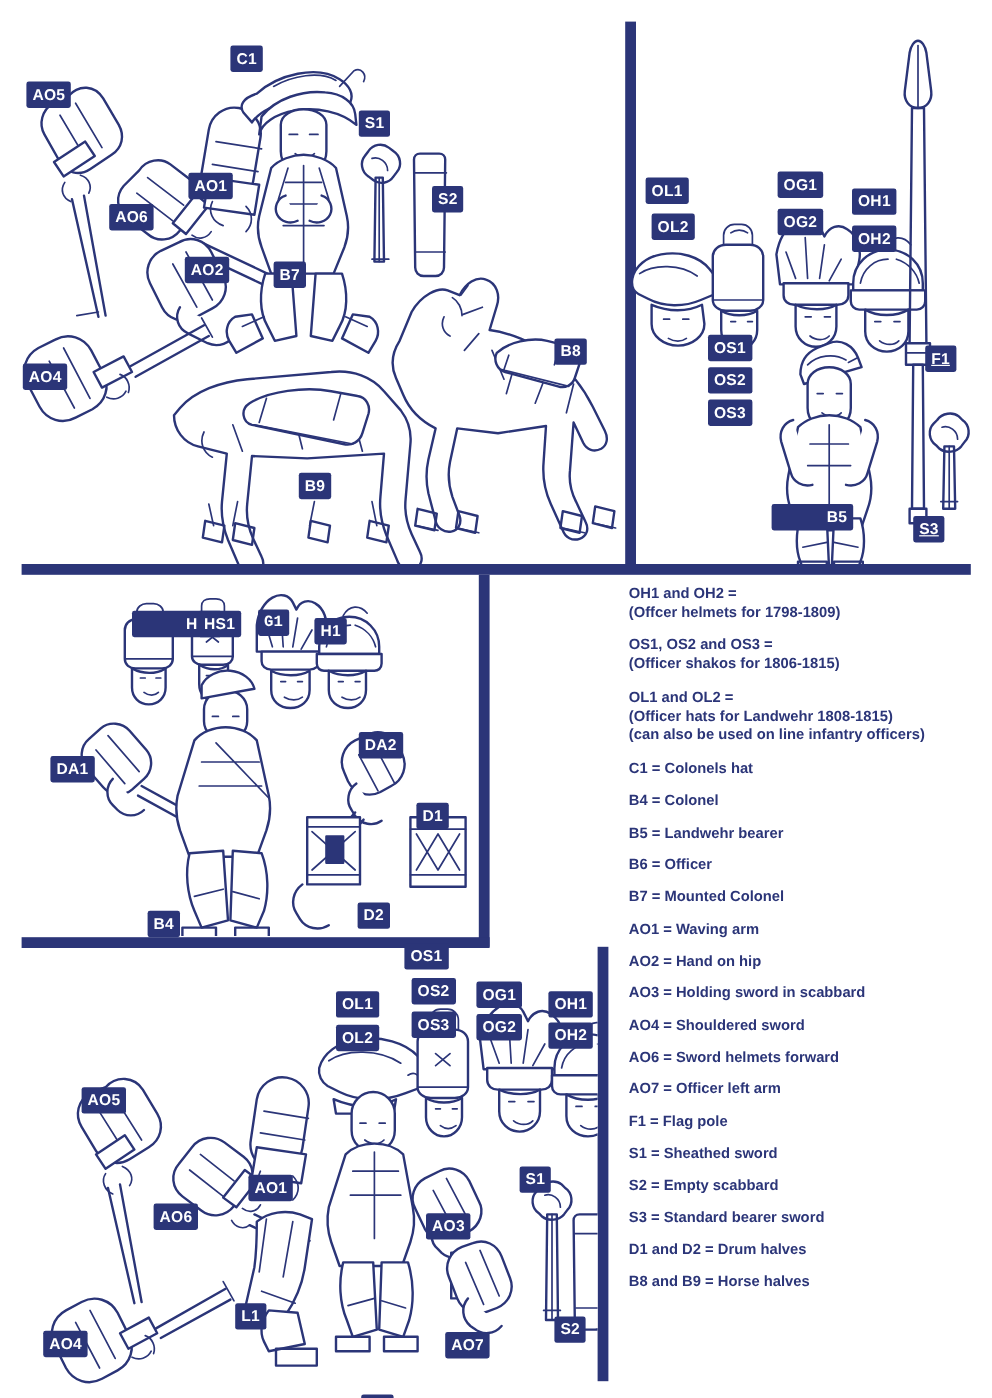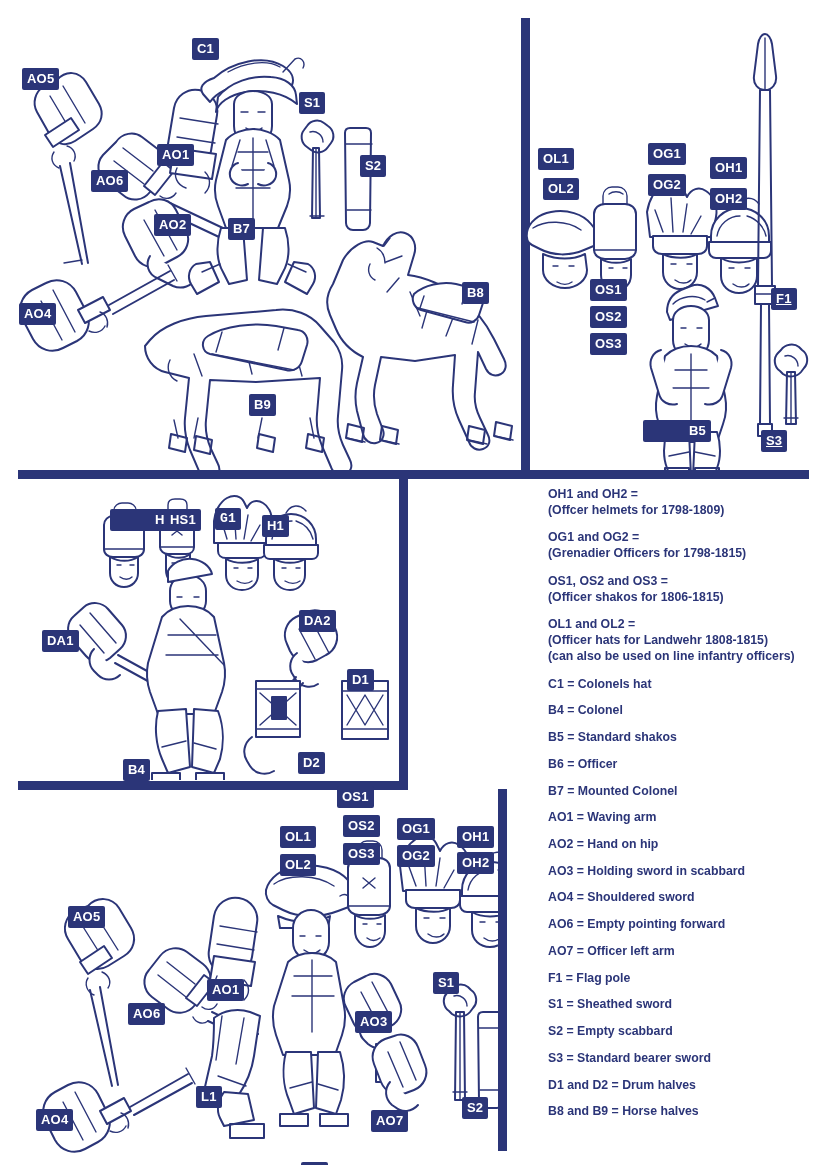--- a/index.html
+++ b/index.html
@@ -39,21 +39,21 @@
   
   .legend {
     position: absolute;
     color: #2b3578;
     font-weight: bold;
     font-size: 12.3px;
     line-height: 1.28;
   }
   .legend .entry { margin-bottom: 11px; }
   .legend .entry.multi { margin-bottom: 12px; }
-  .legend .entry div { white-space: nowrap; margin-left: 24px; }
+  .legend .entry div { white-space: nowrap; }
 
   
   svg { display: block; }
   .art {
     position: absolute;
     pointer-events: none;
   }
   .art svg path, .art svg polyline, .art svg line,
   .art svg circle, .art svg ellipse, .art svg polygon, .art svg rect {
     fill: none;
@@ -415,65 +415,61 @@
   <div class="chip" style="left:36px; top:1109px;">AO4</div>
   <div class="chip" style="left:301px; top:1138px;margin-top:24px;">B6</div>
 
   <div class="legend" style="left:524px; top:487px; width:296px;">
 
     <div class="entry multi">
       <div>OH1 and OH2 =</div>
       <div>(Offcer helmets for 1798-1809)</div>
     </div>
 
-    <div class="entry multi">
-      <div>OG1 and OG2 =</div>
-      <div>(Grenadier Officers for 1798-1815)</div>
-    </div>
 
     <div class="entry multi">
       <div>OS1, OS2 and OS3 =</div>
       <div>(Officer shakos for 1806-1815)</div>
     </div>
 
     <div class="entry multi">
       <div>OL1 and OL2 =</div>
       <div>(Officer hats for Landwehr 1808-1815)</div>
       <div>(can also be used on line infantry officers)</div>
     </div>
 
     <div class="entry">
       <div>C1 = Colonels hat</div>
     </div>
     <div class="entry">
       <div>B4 = Colonel</div>
     </div>
     <div class="entry">
-      <div>B5 = Standard shakos</div>
+      <div>B5 = Landwehr bearer</div>
     </div>
     <div class="entry">
       <div>B6 = Officer</div>
     </div>
     <div class="entry">
       <div>B7 = Mounted Colonel</div>
     </div>
     <div class="entry">
       <div>AO1 = Waving arm</div>
     </div>
     <div class="entry">
       <div>AO2 = Hand on hip</div>
     </div>
     <div class="entry">
       <div>AO3 = Holding sword in scabbard</div>
     </div>
     <div class="entry">
       <div>AO4 = Shouldered sword</div>
     </div>
     <div class="entry">
-      <div>AO6 = Empty pointing forward</div>
+      <div>AO6 = Sword helmets forward</div>
     </div>
     <div class="entry">
       <div>AO7 = Officer left arm</div>
     </div>
     <div class="entry">
       <div>F1 = Flag pole</div>
     </div>
     <div class="entry">
       <div>S1 = Sheathed sword</div>
     </div>

